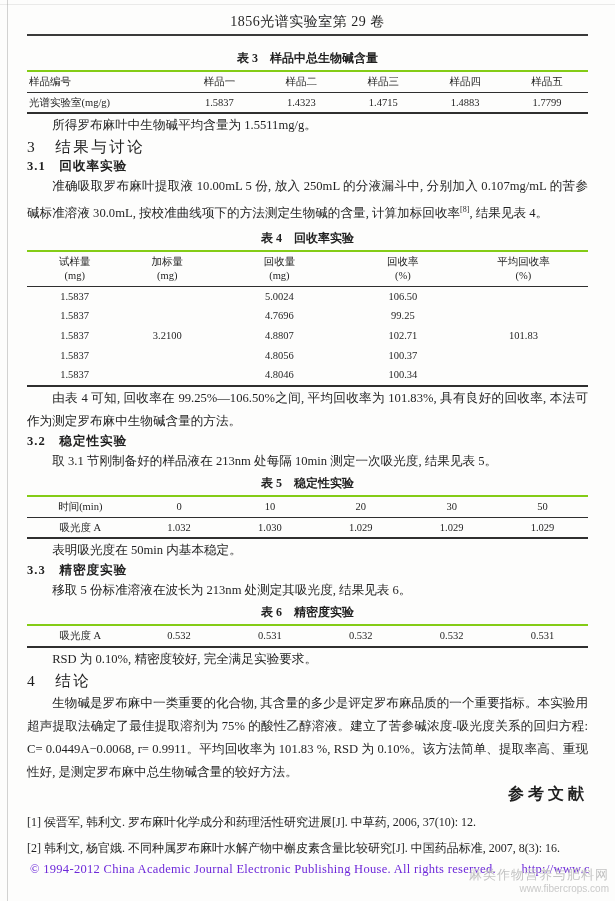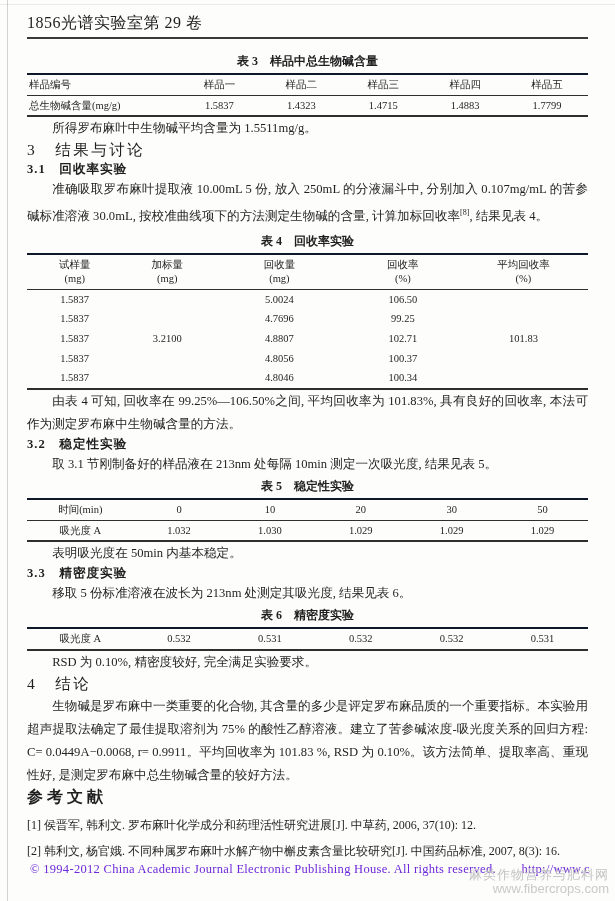--- a/index.html
+++ b/index.html
@@ -5,41 +5,41 @@
   html,body{margin:0;padding:0;background:#e9e9e9;}
   .page{
     position:relative;width:615px;height:901px;margin:0 auto;
     background:#fdfdfc;color:#1f1f1f;overflow:hidden;
     font-family:"Liberation Serif","DejaVu Serif",serif;
   }
   .scan-edge-left{position:absolute;left:7px;top:0;bottom:0;width:1px;background:rgba(130,130,130,.35);}
   .scan-edge-top{position:absolute;left:0;top:4px;right:0;height:1px;background:rgba(150,150,150,.18);}
   .content{padding:0 27px;position:relative;}
   
-  .page-header{display:flex;justify-content:flex-start;align-items:baseline;
-    padding-top:13px;font-size:16px;letter-spacing:.5px;}
+  .page-header{display:flex;justify-content:center;align-items:baseline;
+    padding-top:13px;font-size:14px;letter-spacing:.5px;}
   .head-rule{border-bottom:2px solid #3a3a3a;margin-top:3px;}
   
   .tcaption{text-align:center;font-weight:bold;font-size:12px;margin:0;}
   table.jtable{width:100%;border-collapse:collapse;font-size:10.5px;
-    border-top:2px solid #0f172a;border-bottom:2px solid #2f2f2f;table-layout:fixed;}
+    border-top:2px solid #84cc16;border-bottom:2px solid #2f2f2f;table-layout:fixed;}
   table.jtable th,table.jtable td{font-weight:normal;text-align:center;padding:3px 2px;line-height:1.3;}
   table.jtable thead tr.hr-bottom th{border-bottom:1.2px solid #2f2f2f;}
   .al{text-align:left !important;}
   .t3 col.c0{width:27%;}
   .t4 td,.t4 th{padding:1.5px 2px;}
   .t4 col.c0{width:17%;}.t4 col.c1{width:16%;}.t4 col.c2{width:24%;}.t4 col.c3{width:20%;}.t4 col.c4{width:23%;}
   .t56 col.c0{width:19%;}
   .t56 tr.hr-bottom td{border-bottom:1.2px solid #2f2f2f;}
   
   p.body{font-size:12.6px;line-height:23px;text-align:justify;text-indent:2em;margin:0;}
   .supref{font-size:8px;vertical-align:super;}
   h2.secmain{font-size:15.5px;font-weight:normal;letter-spacing:2.5px;margin:0;}
   h3.secsub{font-size:12.6px;font-weight:bold;letter-spacing:1px;margin:0;}
-  h2.refhead{font-size:16px;font-weight:bold;letter-spacing:4px;margin:0;}
+  h2.refhead{font-size:16px;font-weight:bold;letter-spacing:4px;margin:0;text-align:right;}
   .ref{font-size:12px;line-height:13px;margin:0;text-indent:0;}
   
   .mt-t3cap{margin-top:14px;}
   .mt-t3{margin-top:3px;}
   .mt-avg{margin-top:5px;}
   .mt-s3{margin-top:10px;}
   .mt-s31{margin-top:10px;}
   .mt-p31{margin-top:4px;}
   .mt-t4cap{margin-top:5px;}
   .mt-t4{margin-top:3px;}
@@ -57,21 +57,21 @@
   .mt-s4{margin-top:10px;}
   .mt-p4{margin-top:4px;}
   .mt-refh{margin-top:25px;}
   .mt-ref1{margin-top:11px;}
   .mt-ref2{margin-top:13px;}
   
   .wm-cnki{position:absolute;left:30px;right:0;top:861px;font-size:12.5px;color:#6d28d9;
     white-space:nowrap;overflow:hidden;letter-spacing:.3px;}
   .wm-site{position:absolute;right:6px;top:868px;text-align:right;line-height:14px;}
   .wm-site .cn{font-size:13px;color:#c3c3c3;letter-spacing:1px;}
-  .wm-site .url{font-size:13px;color:#c9c9c9;font-family:"Liberation Sans","DejaVu Sans",sans-serif;}
+  .wm-site .url{font-size:10px;color:#c9c9c9;font-family:"Liberation Sans","DejaVu Sans",sans-serif;}
 </style>
 </head>
 <body>
 
 <div class="page">
   <div class="scan-edge-left"></div>
   <div class="scan-edge-top"></div>
 
   <div class="content">
 
@@ -97,21 +97,21 @@
           <th class="al">样品编号</th>
           <th>样品一</th>
           <th>样品二</th>
           <th>样品三</th>
           <th>样品四</th>
           <th>样品五</th>
         </tr>
       </thead>
       <tbody>
         <tr>
-          <td class="al">总生物碱含量(mg/g)</td>
+          <td class="al">光谱实验室(mg/g)</td>
           <td>1.5837</td>
           <td>1.4323</td>
           <td>1.4715</td>
           <td>1.4883</td>
           <td>1.7799</td>
         </tr>
       </tbody>
     </table>
 
     <p class="body mt-avg">所得罗布麻叶中生物碱平均含量为 1.5511mg/g。</p>

